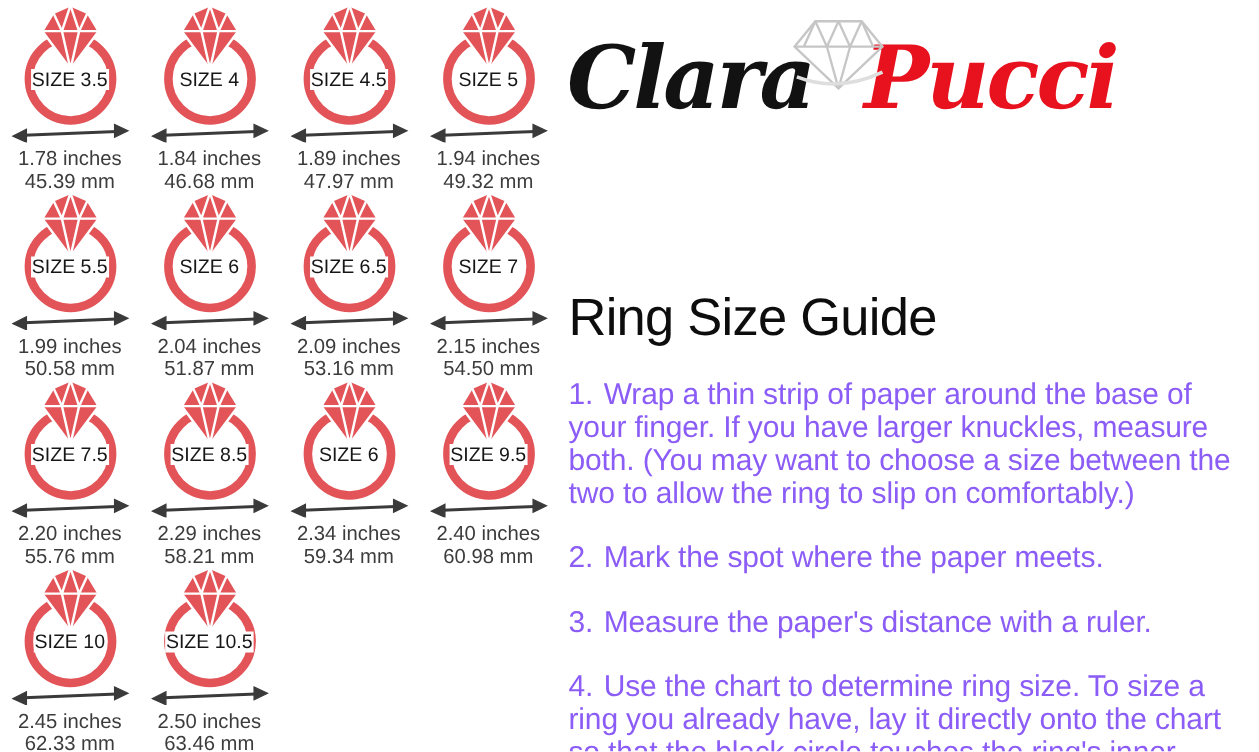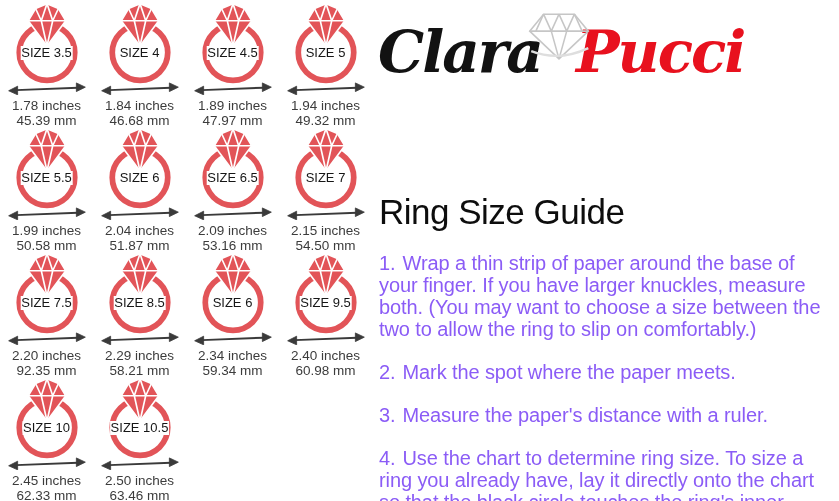--- a/index.html
+++ b/index.html
@@ -179,21 +179,21 @@
 
     <div class="cell">
       <div class="ringbox">
         <svg class="ring-svg" viewBox="0 0 100 114">
             <use href="#ring-icon"></use>
           </svg>
         <div class="size-label">SIZE 7.5</div>
       </div>
       <div class="meas">
         <div>2.20 inches</div>
-        <div>92.35 mm</div>
+        <div>55.76 mm</div>
       </div>
     </div>
 
 
     <div class="cell">
       <div class="ringbox">
         <svg class="ring-svg" viewBox="0 0 100 114">
             <use href="#ring-icon"></use>
           </svg>
         <div class="size-label">SIZE 8.5</div>

